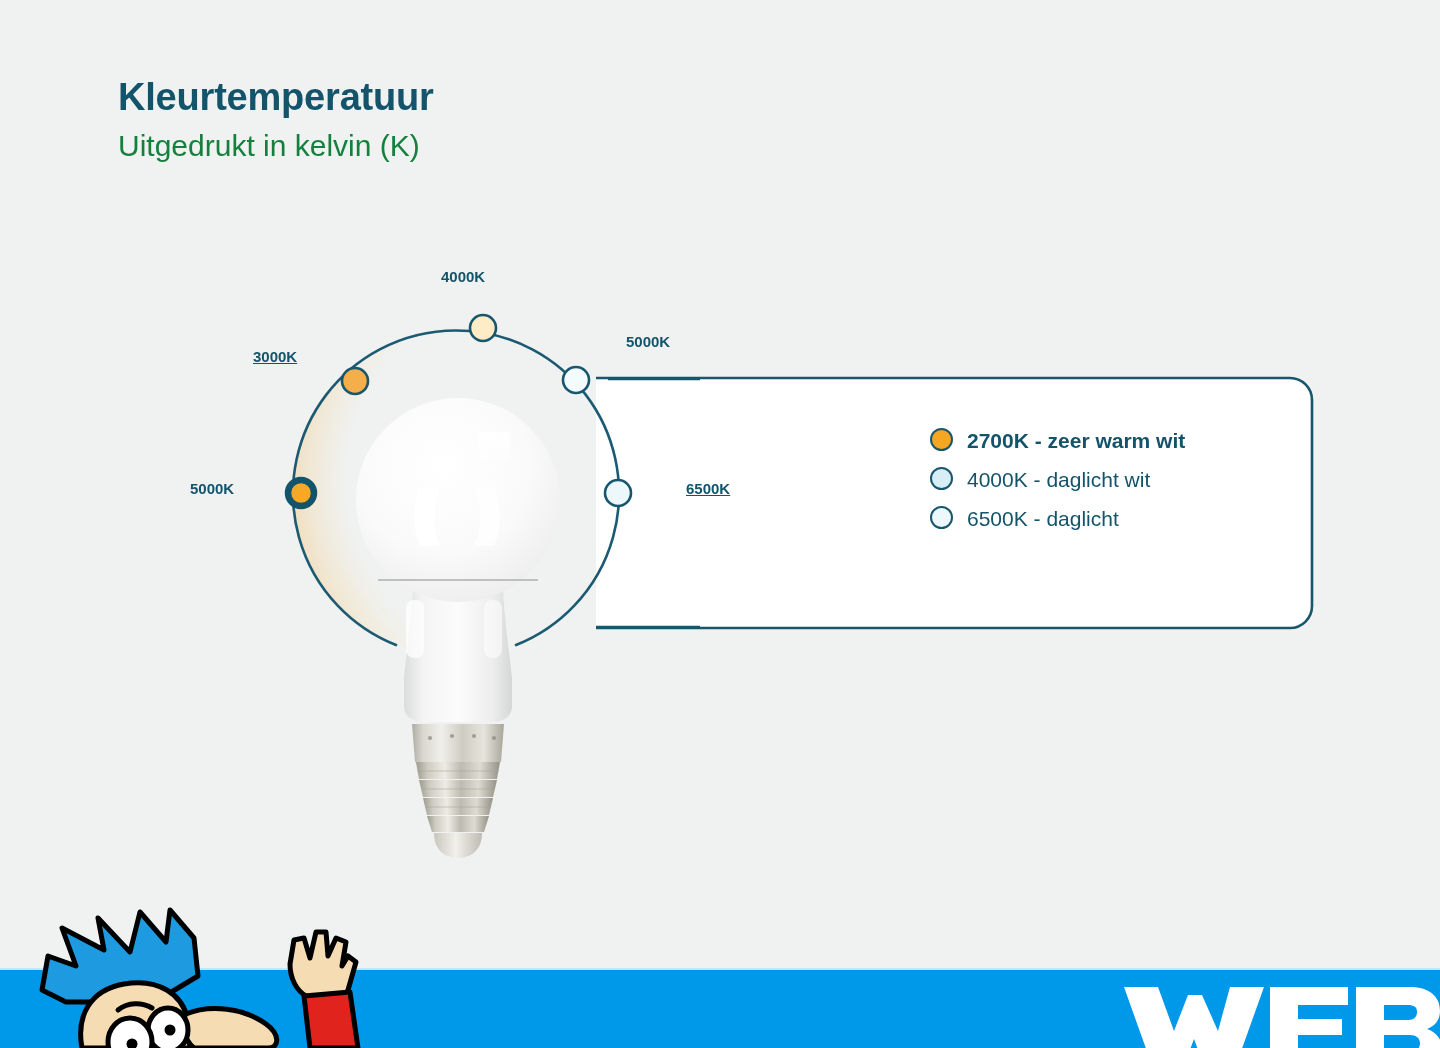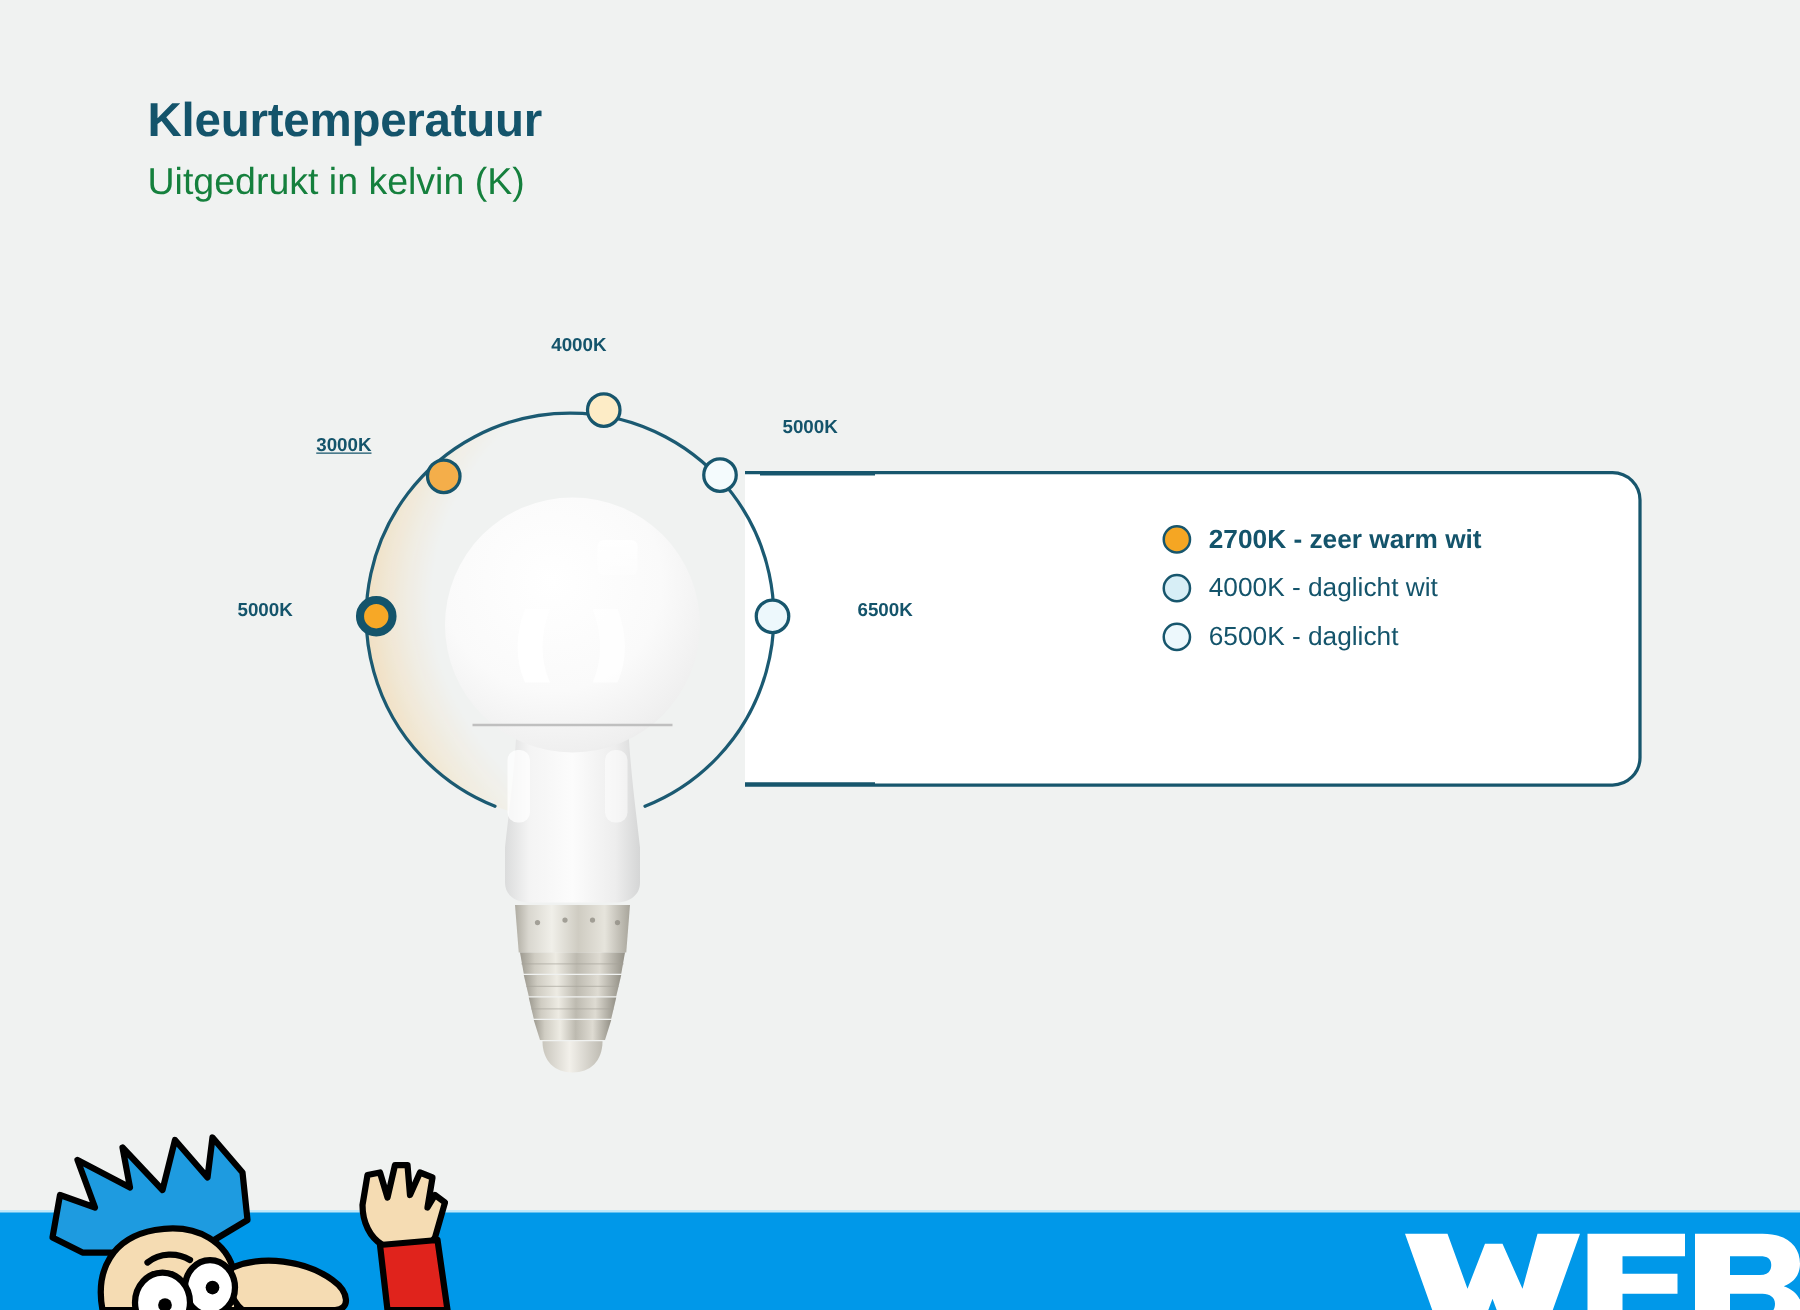--- a/index.html
+++ b/index.html
@@ -25,21 +25,21 @@
   }
 
   
   .diagram{position:absolute;left:0;top:0;width:1440px;height:960px;}
 
   
   .legend-list{
     position:absolute;left:930px;top:412px;width:380px;
   }
   .legend-row{
-    display:flex;align-items:center;height:39px;
+    display:flex;align-items:flex-end;height:39px;
   }
   .legend-dot{
     width:23px;height:23px;border-radius:50%;
     border:2.5px solid #17566D;box-sizing:border-box;
     flex:0 0 auto;margin-right:14px;
   }
   .legend-text{
     font-size:21px;color:#14546B;white-space:nowrap;line-height:1;
   }
   .legend-row.active .legend-text{font-weight:bold;}
@@ -206,21 +206,21 @@
       <circle cx="355" cy="381" r="13" fill="#F4AE4A" stroke="#17566D" stroke-width="2.6"></circle>
 
       <circle cx="301" cy="493" r="13" fill="#F7A826" stroke="#14546B" stroke-width="6.5"></circle>
     </g>
   </svg>
 
   <div class="tick" style="left:190px;top:481px;">5000K</div>
   <div class="tick" style="left:253px;top:349px;text-decoration:underline;">3000K</div>
   <div class="tick" style="left:441px;top:269px;">4000K</div>
   <div class="tick" style="left:626px;top:334px;">5000K</div>
-  <div class="tick" style="left:686px;top:481px;">6500K</div>
+  <div class="tick" style="left:686px;top:481px;text-decoration:underline;">6500K</div>
 
   <div class="legend-list">
     <div class="legend-row active">
       <span class="legend-dot" style="background:#F5A623;"></span>
       <span class="legend-text">2700K - zeer warm wit</span>
     </div>
     <div class="legend-row">
       <span class="legend-dot" style="background:#D7EEF6;"></span>
       <span class="legend-text">4000K - daglicht wit</span>
     </div>

